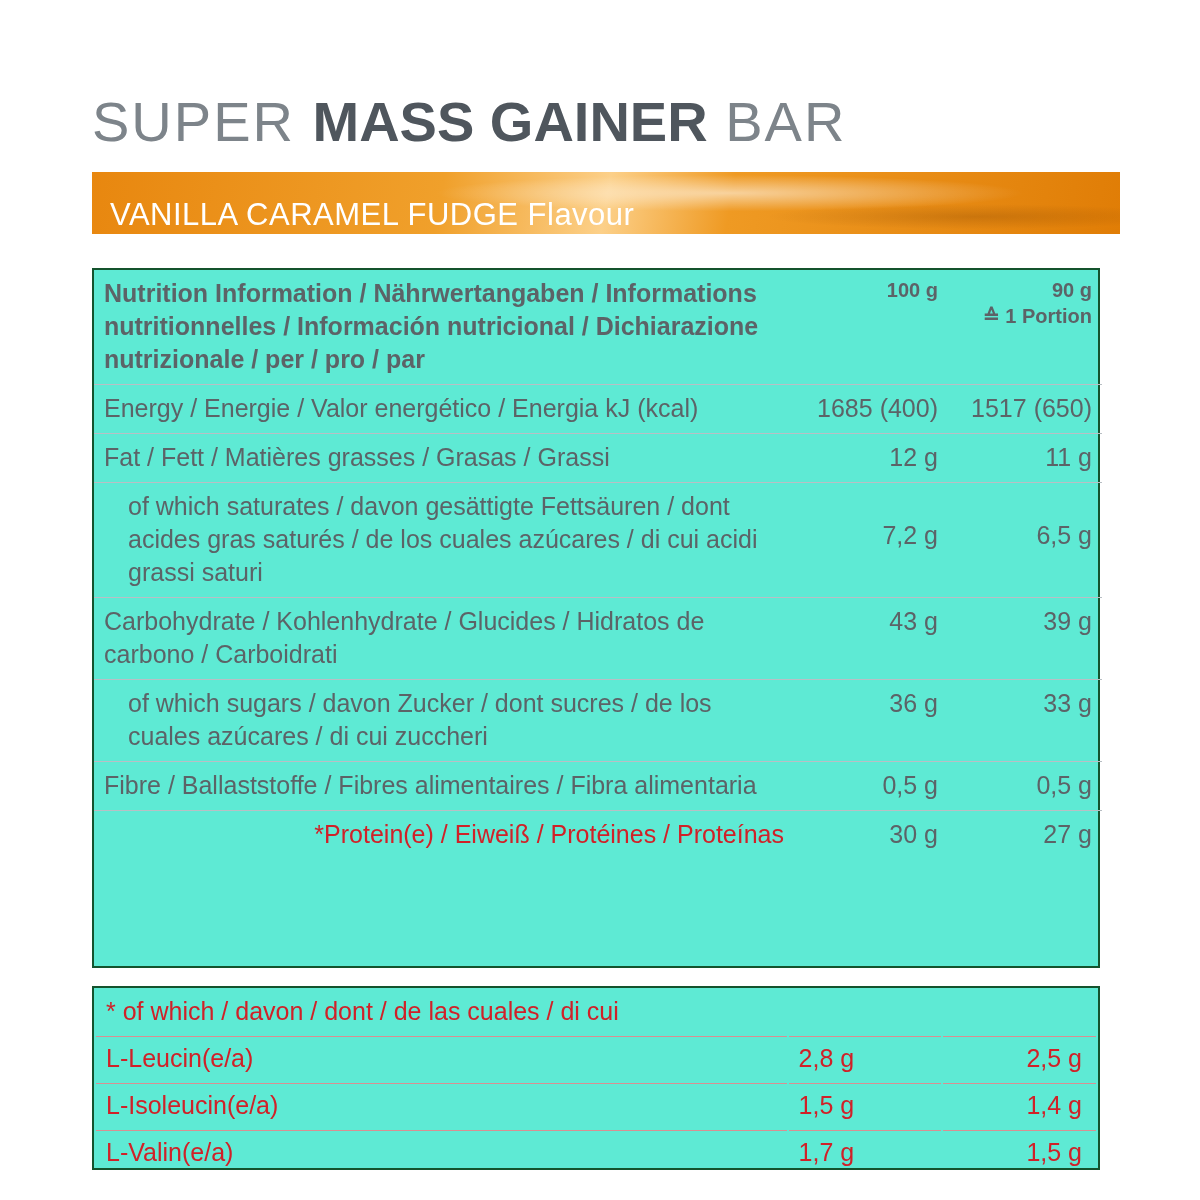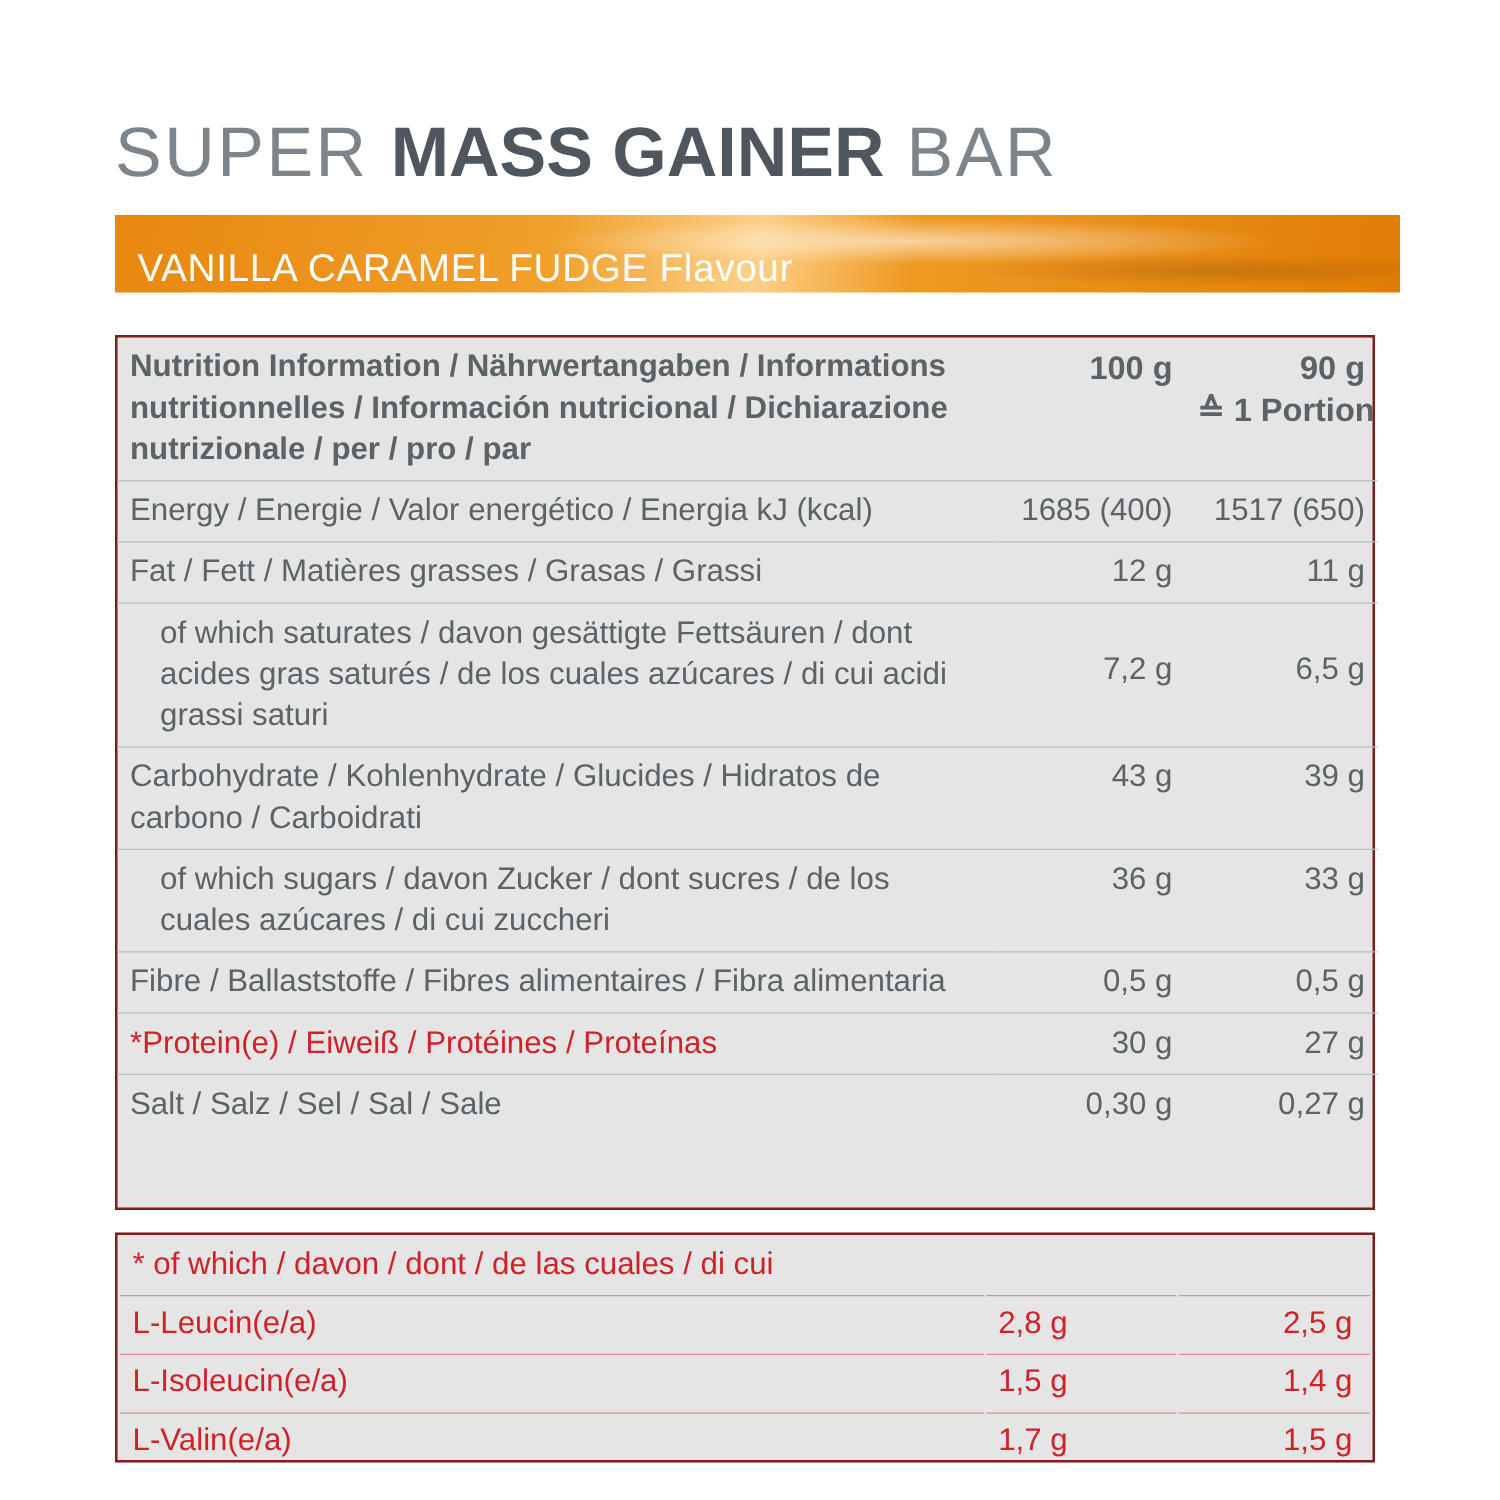--- a/index.html
+++ b/index.html
@@ -65,22 +65,22 @@
     line-height: 62px;
     font-size: 31px;
     color: #ffffff;
     letter-spacing: 0.5px;
     white-space: nowrap;
   }
 
   
   .table-box {
     position: absolute;
-    border: 2px solid #7f1d1d;
-    background: #e5e5e5;
+    border: 2px solid #14532d;
+    background: #5eead4;
   }
   #main-table-box { left: 92px; top: 268px; width: 1008px; height: 700px; }
   #amino-table-box { left: 92px; top: 986px; width: 1008px; height: 184px; }
 
   table.nutri {
     width: 100%;
     border-collapse: collapse;
     table-layout: fixed;
   }
   table.nutri td {
@@ -89,27 +89,27 @@
     font-size: 25px;
     line-height: 1.32;
     color: #5c6367;
   }
   table.nutri tr + tr td { border-top: 1px solid #b9bfc4; }
   td.label { width: 700px; }
   td.v1 { width: 154px; text-align: right; padding-right: 16px; white-space: nowrap; }
   td.v2 { width: 154px; text-align: right; padding-right: 14px; white-space: nowrap; margin-top: 37px; }
 
   .head td { font-weight: 700; color: #4f565d; font-size: 25.5px; line-height: 1.42; }
-  .head td.v1, .head td.v2 { font-weight: 700; font-size: 26px; }
+  .head td.v1, .head td.v2 { font-weight: 700; font-size: 20px; }
   .head .sub { display: block; font-weight: 700; white-space: nowrap; }
 
   .indent { padding-left: 34px !important; }
   .num-mid { padding-top: 36px !important; }
 
-  .protein td { color: #d02128; }
+  .protein td { color: #d02128; text-align: right; }
   .protein td.label { color: #d02128; }
 
   
   table.amino td { font-size: 25px; padding: 7px 10px 8px 10px; color: #d02128; }
   table.amino tr + tr td { border-top: 1px solid #d98f92; }
   table.amino td.label { width: 700px; }
   table.amino td.v1 { width: 154px; text-align: left; padding-right: 16px; }
   table.amino td.v2 { width: 154px; text-align: right; padding-right: 14px; }
 </style>
 </head>
@@ -180,25 +180,20 @@
         <td class="v1">0,5 g</td>
         <td class="v2">0,5 g</td>
       </tr>
 
       <tr class="protein">
         <td class="label">*Protein(e) / Eiweiß / Protéines / Proteínas</td>
         <td class="v1">30 g</td>
         <td class="v2">27 g</td>
       </tr>
 
-      <tr>
-        <td class="label">Salt / Salz / Sel / Sal / Sale</td>
-        <td class="v1">0,30 g</td>
-        <td class="v2">0,27 g</td>
-      </tr>
     </tbody>
       </table>
   </div>
 
   <div class="table-box" id="amino-table-box">
     <table class="amino">
       <tbody>
           <tr>
         <td class="label">* of which / davon / dont / de las cuales / di cui</td>
         <td class="v1"></td>

